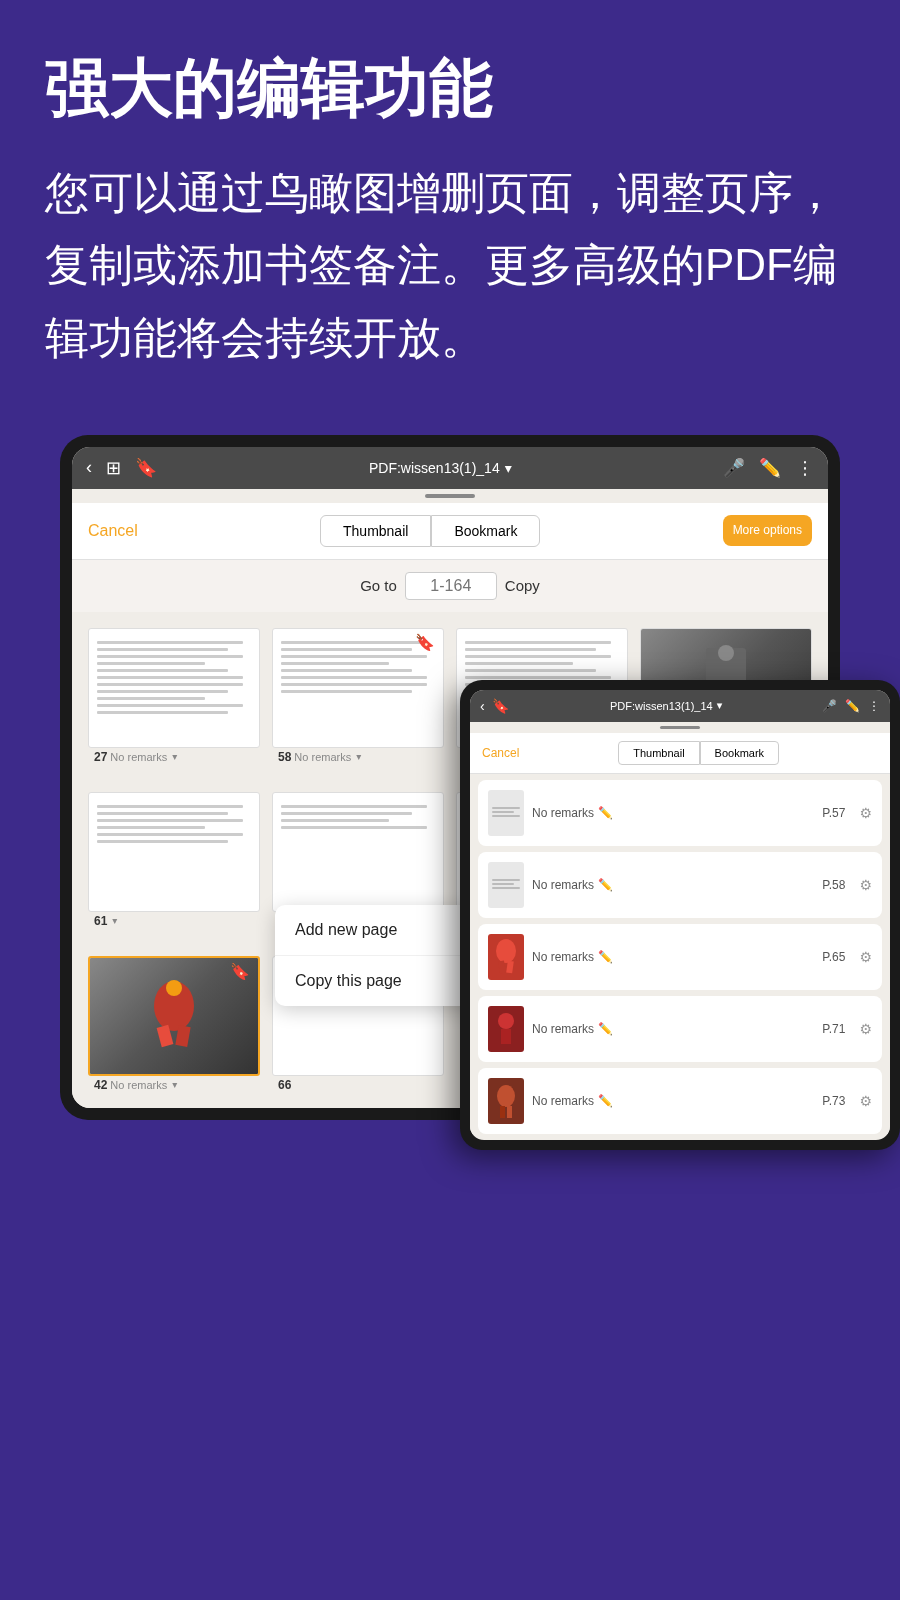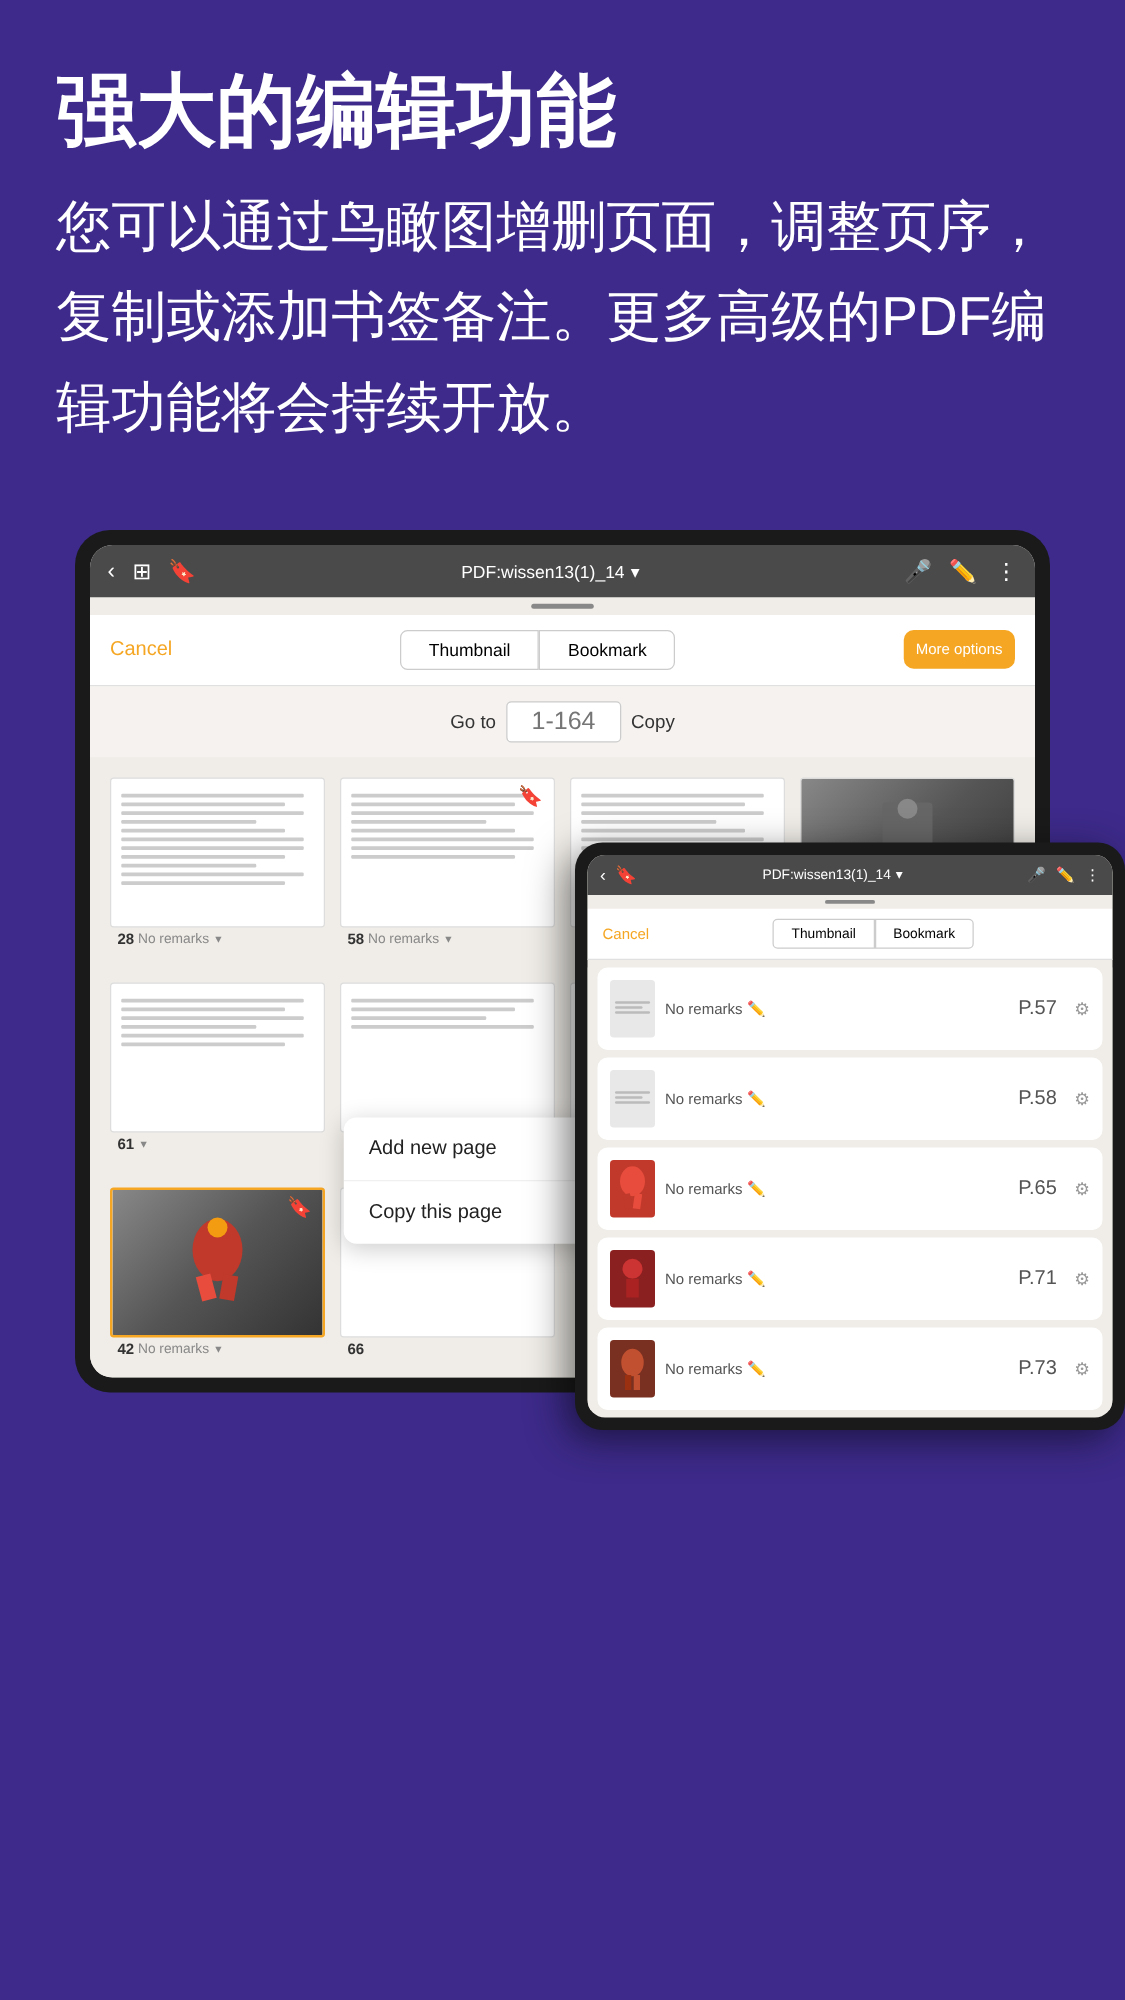--- a/index.html
+++ b/index.html
@@ -14,21 +14,21 @@
     
     .header-section {
       padding: 50px 45px 20px 45px;
       color: white;
     }
     .main-title {
       font-size: 64px;
       font-weight: 900;
       color: white;
       line-height: 1.2;
-      margin-bottom: 19px;
+      margin-bottom: 30px;
     }
     .description {
       font-size: 44px;
       color: white;
       line-height: 1.65;
       font-weight: 400;
     }
 
     
     .device-area {
@@ -152,21 +152,21 @@
       gap: 8px;
       font-size: 15px;
       color: #333;
     }
     .goto-input {
       border: 1px solid #ccc;
       border-radius: 4px;
       padding: 4px 10px;
       width: 92px;
       text-align: center;
-      font-size: 20px;
+      font-size: 16px;
       background: white;
       color: #999;
     }
 
     
     .thumb-grid {
       display: grid;
       grid-template-columns: repeat(4, 1fr);
       gap: 0;
       background: #f0ede8;
@@ -381,21 +381,21 @@
       flex: 1;
       font-size: 12px;
       color: #555;
       display: flex;
       align-items: center;
       gap: 4px;
     }
     .bookmark-pencil { font-size: 12px; }
     .bookmark-page {
       margin-left: auto;
-      font-size: 16px;
+      font-size: 12px;
       color: #555;
       font-weight: 500;
     }
     .bookmark-gear {
       color: #999;
       font-size: 14px;
       margin-left: 6px;
     }
     .bookmark-item.has-img .bookmark-thumb {
       background: #c0392b;
@@ -463,21 +463,21 @@
               <div class="thumb-line medium"></div>
                 <div class="thumb-line long"></div>
               <div class="thumb-line long"></div>
                 <div class="thumb-line medium"></div>
               <div class="thumb-line short"></div>
                 <div class="thumb-line long"></div>
               <div class="thumb-line medium"></div>
             </div>
           </div>
           <div class="thumb-label-row">
-            <span class="thumb-label-num">28</span>
+            <span class="thumb-label-num">27</span>
             <span class="thumb-label-remark">No remarks</span>
             <span class="thumb-chevron">▾</span>
           </div>
         </div>
 
         <div class="thumb-cell">
           <div class="thumb-img">
             <span class="thumb-bookmark">🔖</span>
             <div class="thumb-lines">
               <div class="thumb-line long"></div>

